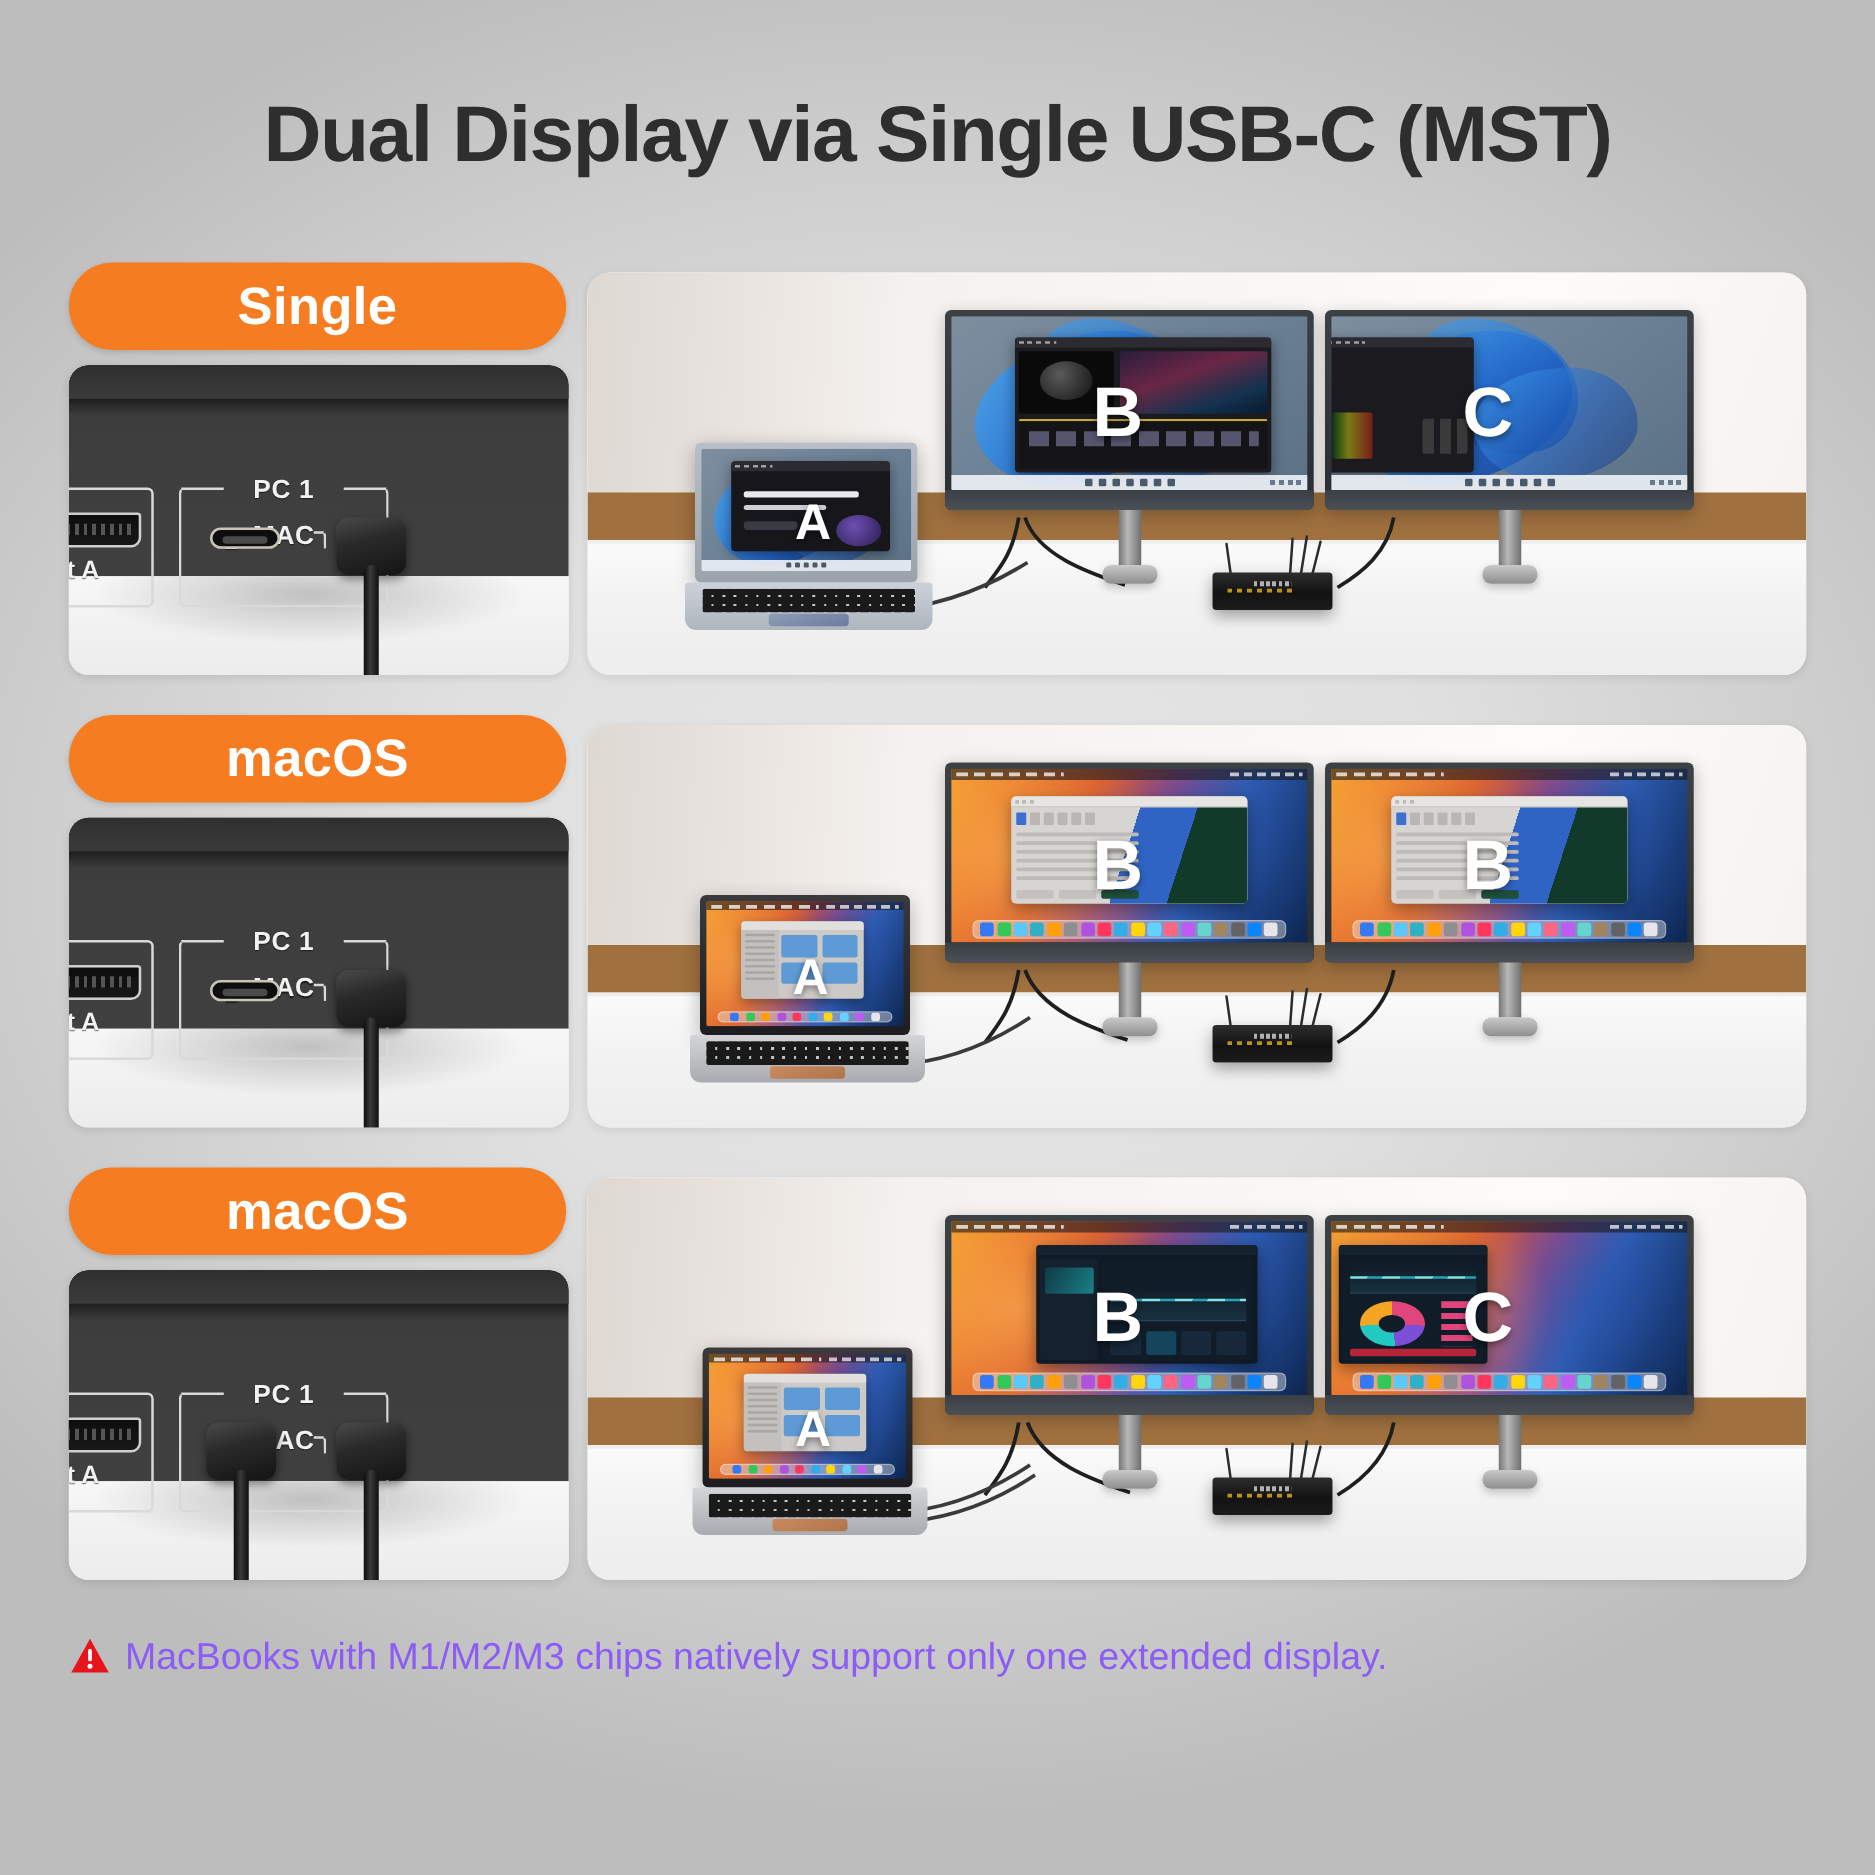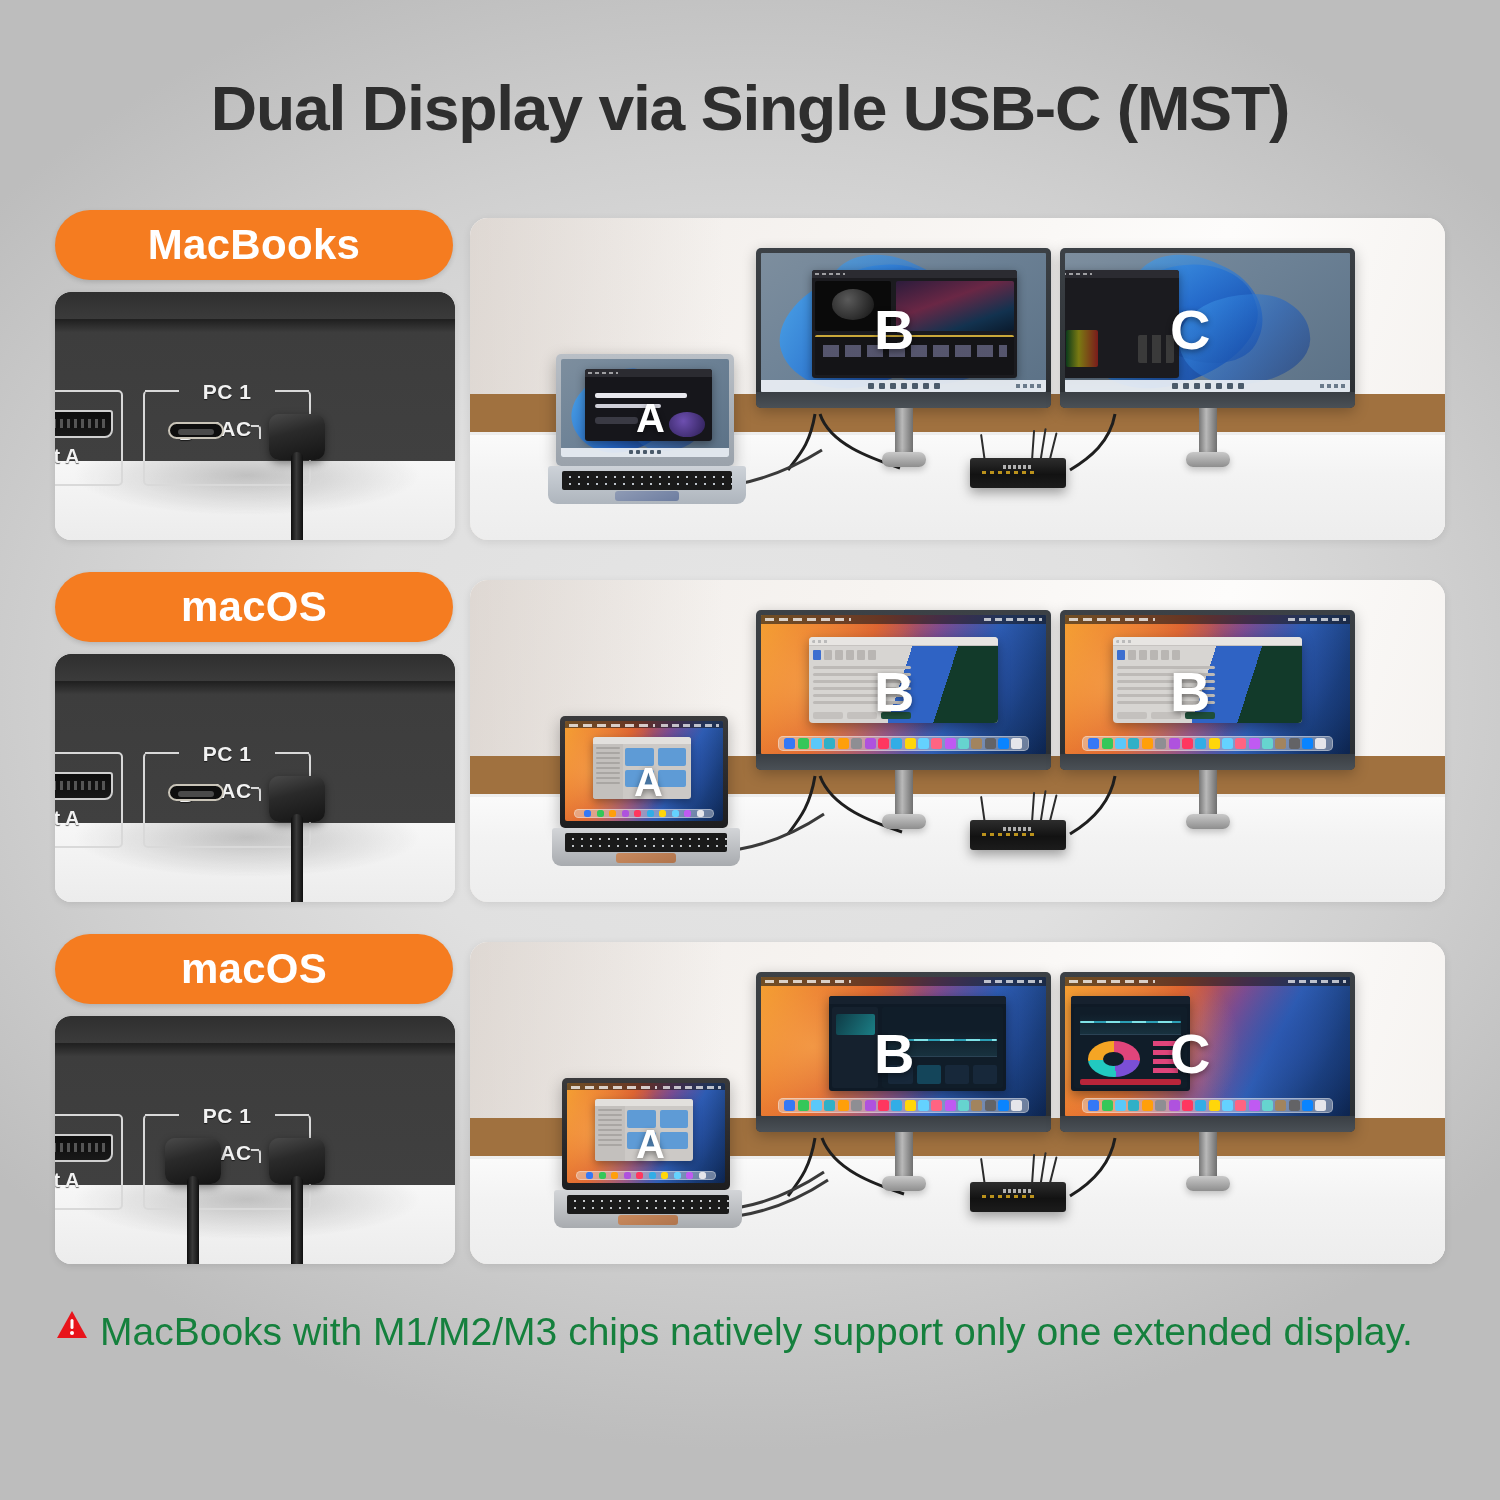--- a/index.html
+++ b/index.html
@@ -284,35 +284,35 @@
   .kvm .ant{position:absolute;width:2px;background:#2c2c2c;border-radius:1px;}
   svg.cables{position:absolute;left:0;top:0;width:100%;height:100%;pointer-events:none;}
 
   
   .letter{position:absolute;color:#fff;font-weight:bold;line-height:1;
      text-shadow:0 2px 6px rgba(0,0,0,.45);}
 
   
   .notes{position:absolute;left:56px;top:1306px;width:1400px;}
   .note{display:flex;align-items:flex-start;gap:12px;margin-bottom:22px;}
-  .note .txt{font-size:39px;color:#15803d;line-height:1.34;}
+  .note .txt{font-size:30px;color:#8b5cf6;line-height:1.34;}
   .ico-warn{flex:0 0 auto;width:32px;height:30px;margin-top:4px;position:relative;}
   .ico-warn svg{display:block;}
   .ico-check{flex:0 0 auto;width:31px;height:31px;margin-top:5px;border-radius:50%;
      background:#13ce3f;display:flex;align-items:center;justify-content:center;}
   .ico-check svg{display:block;}
 </style>
 </head>
 <body>
 
 <div class="title">Dual Display via Single USB-C (MST)</div>
 
 <div class="row row-1">
 
-  <div class="badge">MacBooks</div>
+  <div class="badge">Single</div>
 
   <div class="port-card">
     <div class="pc-body"></div>
     <div class="pc-desk"></div>
 
     <div class="grp grp-left"></div>
     <div class="dp-port"></div>
     <div class="lbl lbl-out">put A</div>
 
     <div class="grp grp-pc1"></div>

